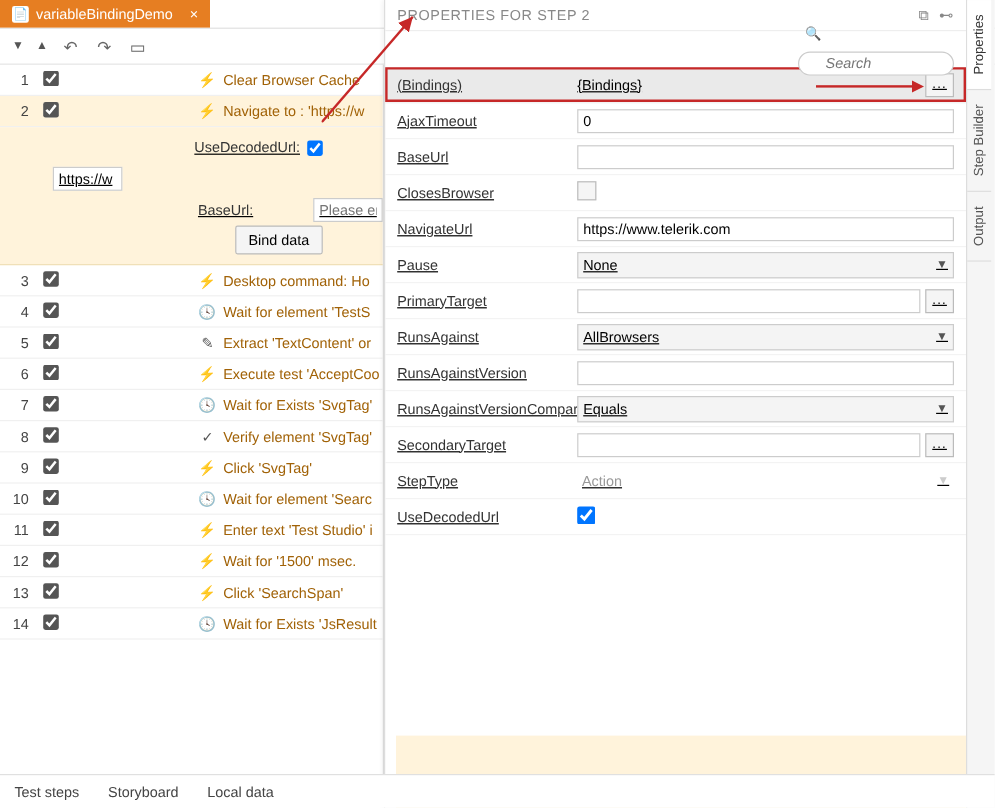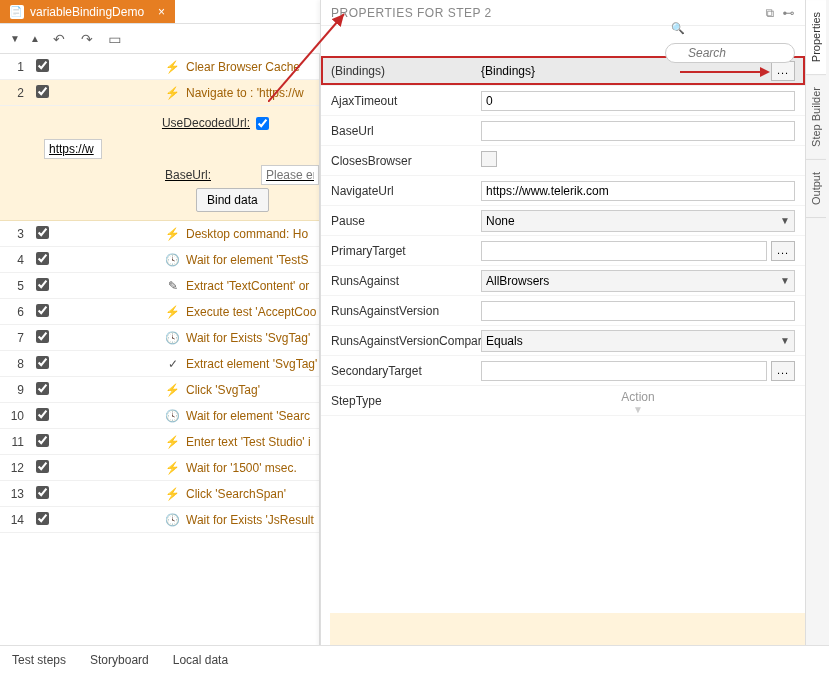--- a/index.html
+++ b/index.html
@@ -36,28 +36,28 @@
 
 .right-panel { position: absolute; top: 0; left: 320px; right: 24px; bottom: 0; background: #fff; border-left: 1px solid #ddd; box-shadow: -2px 0 4px rgba(0,0,0,0.05); }
 .rp-header { height: 26px; display: flex; align-items: center; padding: 0 10px; color: #888; font-size: 11px; letter-spacing: 0.5px; border-bottom: 1px solid #eee; justify-content: space-between;}
 .rp-header .hdr-icons { display:flex; gap:8px; color:#888; font-size:13px;}
 .rp-search { height: 30px; display: flex; align-items: center; justify-content: flex-end; padding: 0 10px; }
 .rp-search .search-box { width: 130px; height: 20px; border: 1px solid #ccc; border-radius: 10px; padding: 0 6px 0 22px; font-style: italic; color: #999; position: relative; font-size:12px;margin-top:24px;}
 .rp-search .search-wrap { position: relative; }
 .rp-search .search-wrap::before { content: "🔍"; position: absolute; left: 6px; top: 3px; font-size: 11px; color: #888; font-style: normal; }
 
 .prop-grid { }
-.prop-row { display: flex; align-items: center; height: 30px; border-bottom: 1px solid #f3f3f3; padding: 0 10px; }
+.prop-row { display: flex; align-items: center; height: 30px; border-bottom: 1px solid #f3f3f3; padding: 0 10px; text-decoration: underline; }
 .prop-row .pname { width: 150px; color: #333; }
 .prop-row .pval { flex: 1; }
 .prop-row .pval input[type=text] { width: 100%; height: 20px; border: 1px solid #ccc; padding: 0 4px; font-size:12px;}
 .prop-row .pval .checkbox { width: 16px; height: 16px; border:1px solid #bbb; display:inline-block; background:#f5f5f5;}
 .prop-row .pval input[type=checkbox]{ width:15px; height:15px;}
 .prop-row .pval select, .prop-row .pval .dropdown { width: 100%; height: 22px; border: 1px solid #ccc; background: #f4f4f4; padding: 0 4px; display:flex; align-items:center; justify-content:space-between; font-size:12px;}
-.prop-row .pval .dropdown.disabled { color:#999; background:#fff; border:none;flex-direction:column;}
+.prop-row .pval .dropdown.disabled { color:#999; background:#fff; border:none;}
 .prop-row .dots { width: 24px; height: 20px; border: 1px solid #bbb; background: #f5f5f5; margin-left: 4px; text-align: center; line-height: 16px; cursor:pointer; font-size:11px; letter-spacing:1px;}
 .prop-row.highlighted { box-shadow: inset 0 0 0 2px #c62828; background: #eaeaea; }
 .prop-row.highlighted .pname { font-weight: normal; }
 .dd-arrow{font-size:10px;color:#555;}
 
 .yellow-strip { position: absolute; left: 330px; right: 24px; bottom: 0; height: 60px; background: #fff3db; }
 
 .side-tabs { position: absolute; top: 0; right: 0; width: 24px; bottom: 0; background: #f5f5f5; border-left: 1px solid #ddd; }
 .side-tab { writing-mode: vertical-rl; transform: rotate(180deg); padding: 12px 4px; font-size: 11px; color: #555; text-align: center; cursor: pointer; border-top:1px solid #ddd;}
 .side-tab.active { background: #fff; color: #333; }
@@ -144,21 +144,21 @@
         <div class="chk"><input type="checkbox" checked="" style=""></div>
         <div class="spacer"></div>
         <div class="ic">🕓</div>
         <div class="label">Wait for Exists 'SvgTag'</div>
       </div>
       <div class="step-row">
         <div class="num">8</div>
         <div class="chk"><input type="checkbox" checked="" style=""></div>
         <div class="spacer"></div>
         <div class="ic">✓</div>
-        <div class="label">Extract element 'SvgTag'</div>
+        <div class="label">Verify element 'SvgTag'</div>
       </div>
       <div class="step-row">
         <div class="num">9</div>
         <div class="chk"><input type="checkbox" checked="" style=""></div>
         <div class="spacer"></div>
         <div class="ic">⚡</div>
         <div class="label">Click 'SvgTag'</div>
       </div>
       <div class="step-row">
         <div class="num">10</div>
@@ -296,20 +296,24 @@
     <div class="prop-row">
       <div class="pname">StepType</div>
       <div class="pval">
           <div class="dropdown disabled">
             <span>Action</span>
             <span class="dd-arrow" style="color:#ccc">▼</span>
           </div>
         </div>
     </div>
 
+    <div class="prop-row">
+      <div class="pname">UseDecodedUrl</div>
+      <div class="pval"><input type="checkbox" checked="" style=""></div>
+    </div>
 
   </div>
 </div>
 
 <div class="yellow-strip"></div>
 
 <div class="side-tabs">
   <div class="side-tab active">Properties</div>
   <div class="side-tab">Step Builder</div>
   <div class="side-tab">Output</div>

